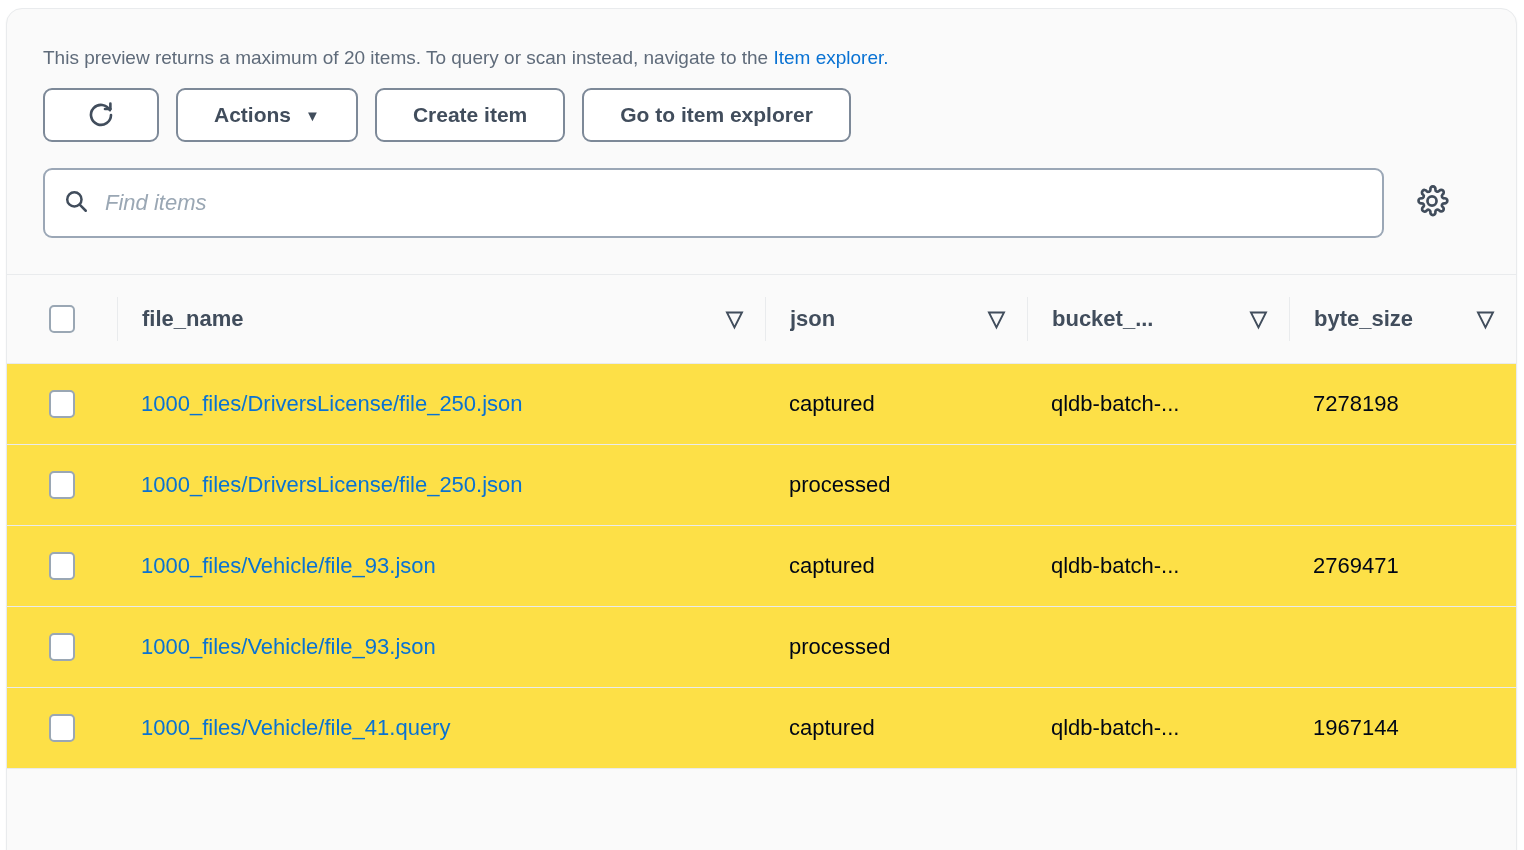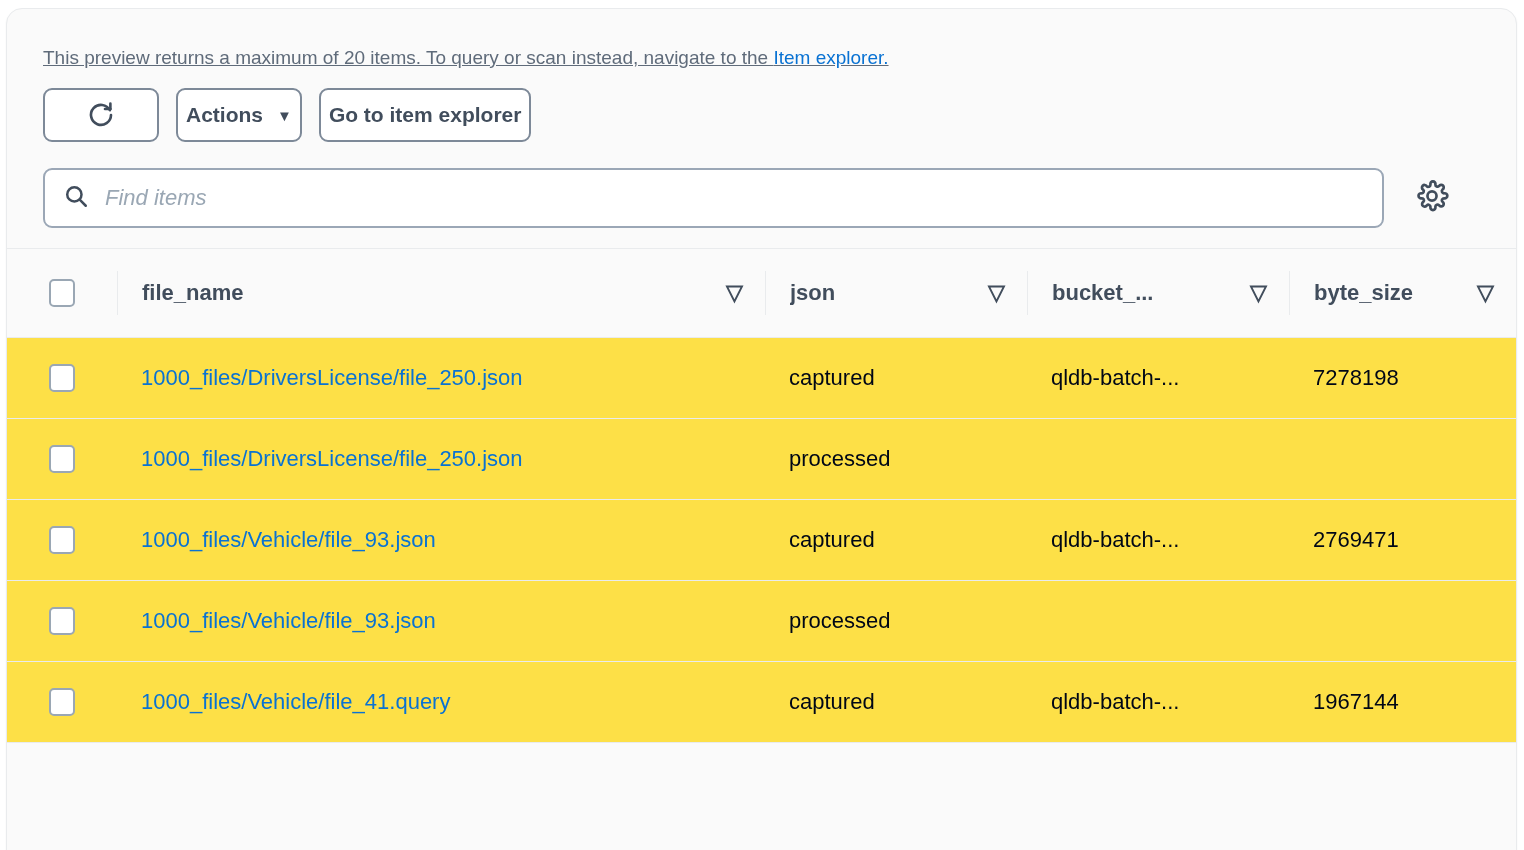--- a/index.html
+++ b/index.html
@@ -50,21 +50,20 @@
     font-size: 28px;
     font-weight: normal;
     color: #5f6b7a;
     line-height: 1.1;
   }
   .subtitle {
     margin-top: 10px;
     font-size: 19px;
     color: #5f6b7a;
     line-height: 1.35;
-    text-decoration: underline;
   }
   .subtitle a {
     color: #0972d3;
     text-decoration: none;
   }
 
   
   .toolbar {
     display: flex;
     align-items: center;
@@ -78,21 +77,21 @@
     border: 2px solid #7d8998;
     border-radius: 9px;
     color: #414d5c;
     font-size: 21px;
     font-weight: bold;
     font-family: "Liberation Sans", sans-serif;
     display: inline-flex;
     align-items: center;
     justify-content: center;
     gap: 14px;
-    padding: 0 8px;
+    padding: 0 36px;
     cursor: pointer;
     white-space: nowrap;
   }
   .btn-icon-only {
     width: 116px;
     padding: 0;
   }
   .refresh-svg { display: block; }
   .caret {
     font-size: 15px;
@@ -104,21 +103,21 @@
   
   .search-row {
     display: flex;
     align-items: center;
     margin-top: 26px;
     padding-right: 36px;
   }
   .search-box {
     box-sizing: border-box;
     flex: 1 1 auto;
-    height: 60px;
+    height: 70px;
     background: #ffffff;
     border: 2px solid #9ba7b6;
     border-radius: 9px;
     display: flex;
     align-items: center;
     gap: 16px;
     padding: 0 18px;
   }
   .search-input {
     border: none;
@@ -140,21 +139,21 @@
     flex: 0 0 auto;
     width: 96px;
     display: flex;
     align-items: center;
     justify-content: center;
     cursor: pointer;
   }
 
   
   .table-wrap {
-    margin-top: 20px;
+    margin-top: 36px;
     border-top: 1px solid #e9ebed;
     background: #fafafa;
   }
   table.items {
     width: 100%;
     border-collapse: collapse;
     table-layout: fixed;
   }
   table.items thead th {
     height: 88px;
@@ -249,20 +248,21 @@
             <path d="M19.1 8.2A8 8 0 1 0 20 12"></path>
           </svg>
         </span>
       </button>
 
       <button class="btn">
         <span>Actions</span>
         <span class="caret">▼</span>
       </button>
 
+      <button class="btn">Create item</button>
 
       <button class="btn">Go to item explorer</button>
     </div>
 
     <div class="search-row">
       <div class="search-box">
         <span>
           <svg width="26" height="26" viewBox="0 0 24 24" fill="none" stroke="#414d5c" stroke-width="2.3" stroke-linecap="round">
             <circle cx="10.5" cy="10.5" r="6.6"></circle>
             <path d="M15.4 15.4 L21 21"></path>

